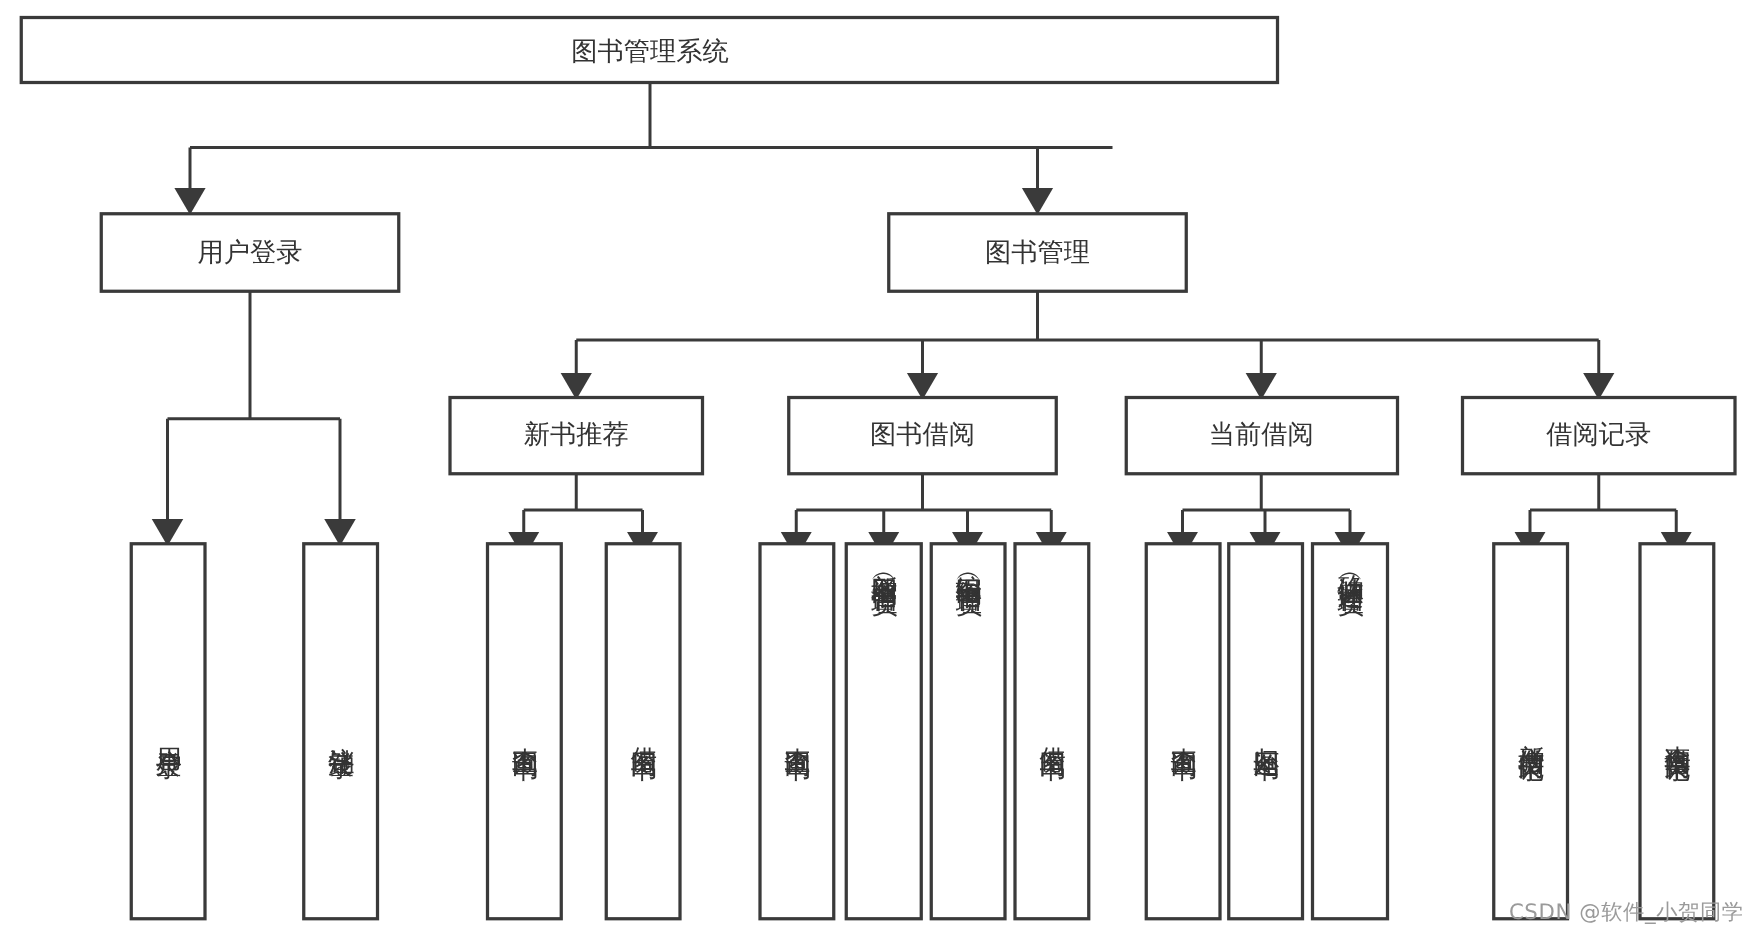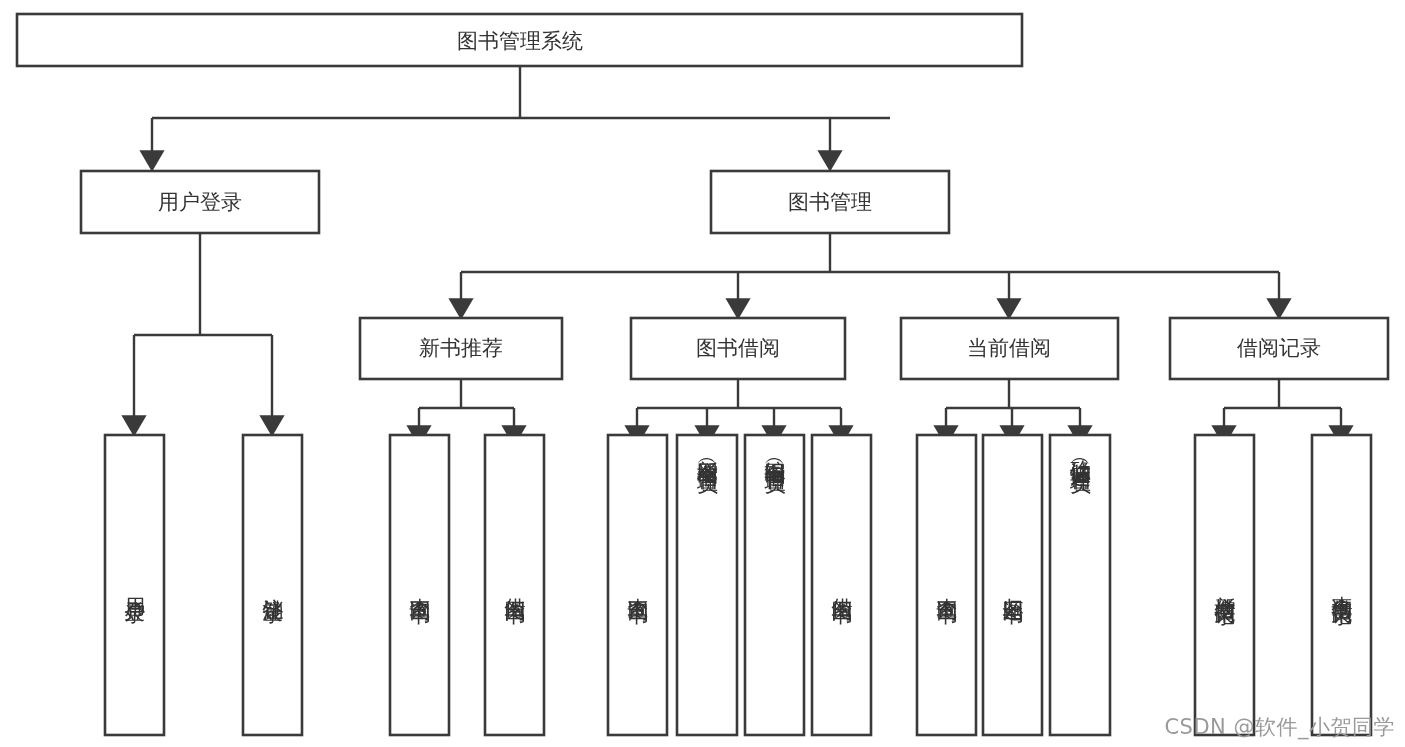--- a/index.html
+++ b/index.html
@@ -44,21 +44,21 @@
     box-sizing:border-box;
     display:flex;
     justify-content:center;
   }
   .leaf-box.center{align-items:center;}
   .leaf-box.top{align-items:flex-start;padding-top:8px;}
   .watermark{
     position:absolute;
     right:10px;
     bottom:6px;
-    font-size:21px;
+    font-size:17px;
     color:#9a9a9a;
     letter-spacing:0.5px;
     white-space:nowrap;
     pointer-events:none;
   }
 </style>
 </head>
 <body>
 
 <svg id="diagram" viewBox="0 0 1405 747">

